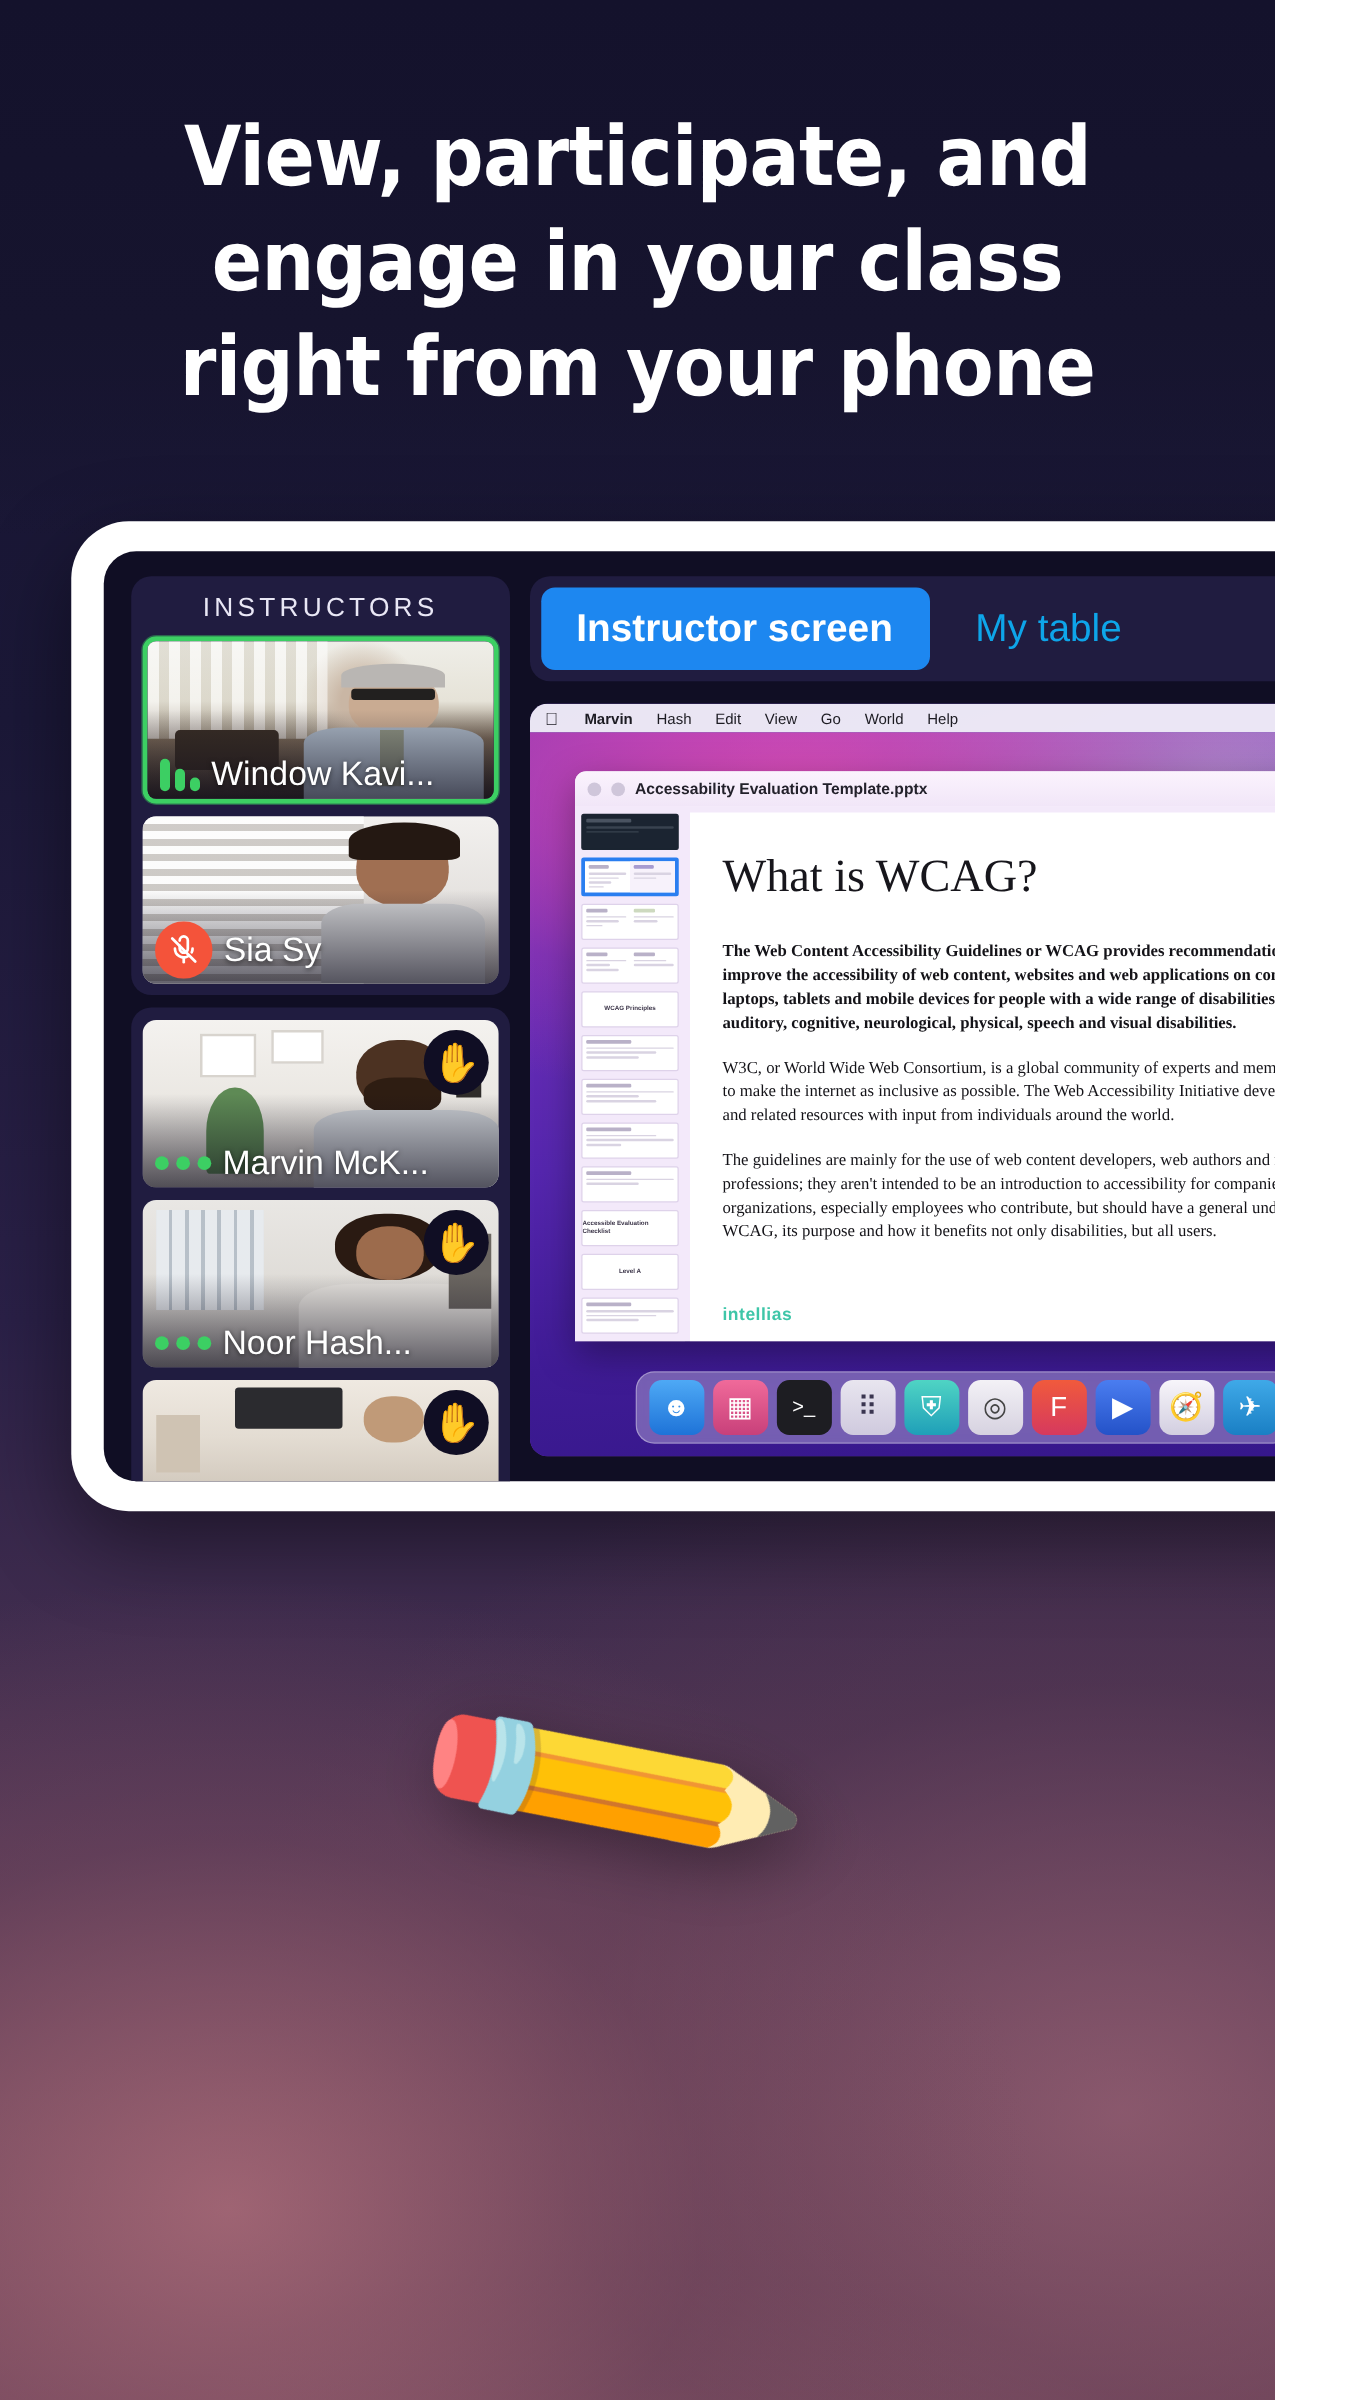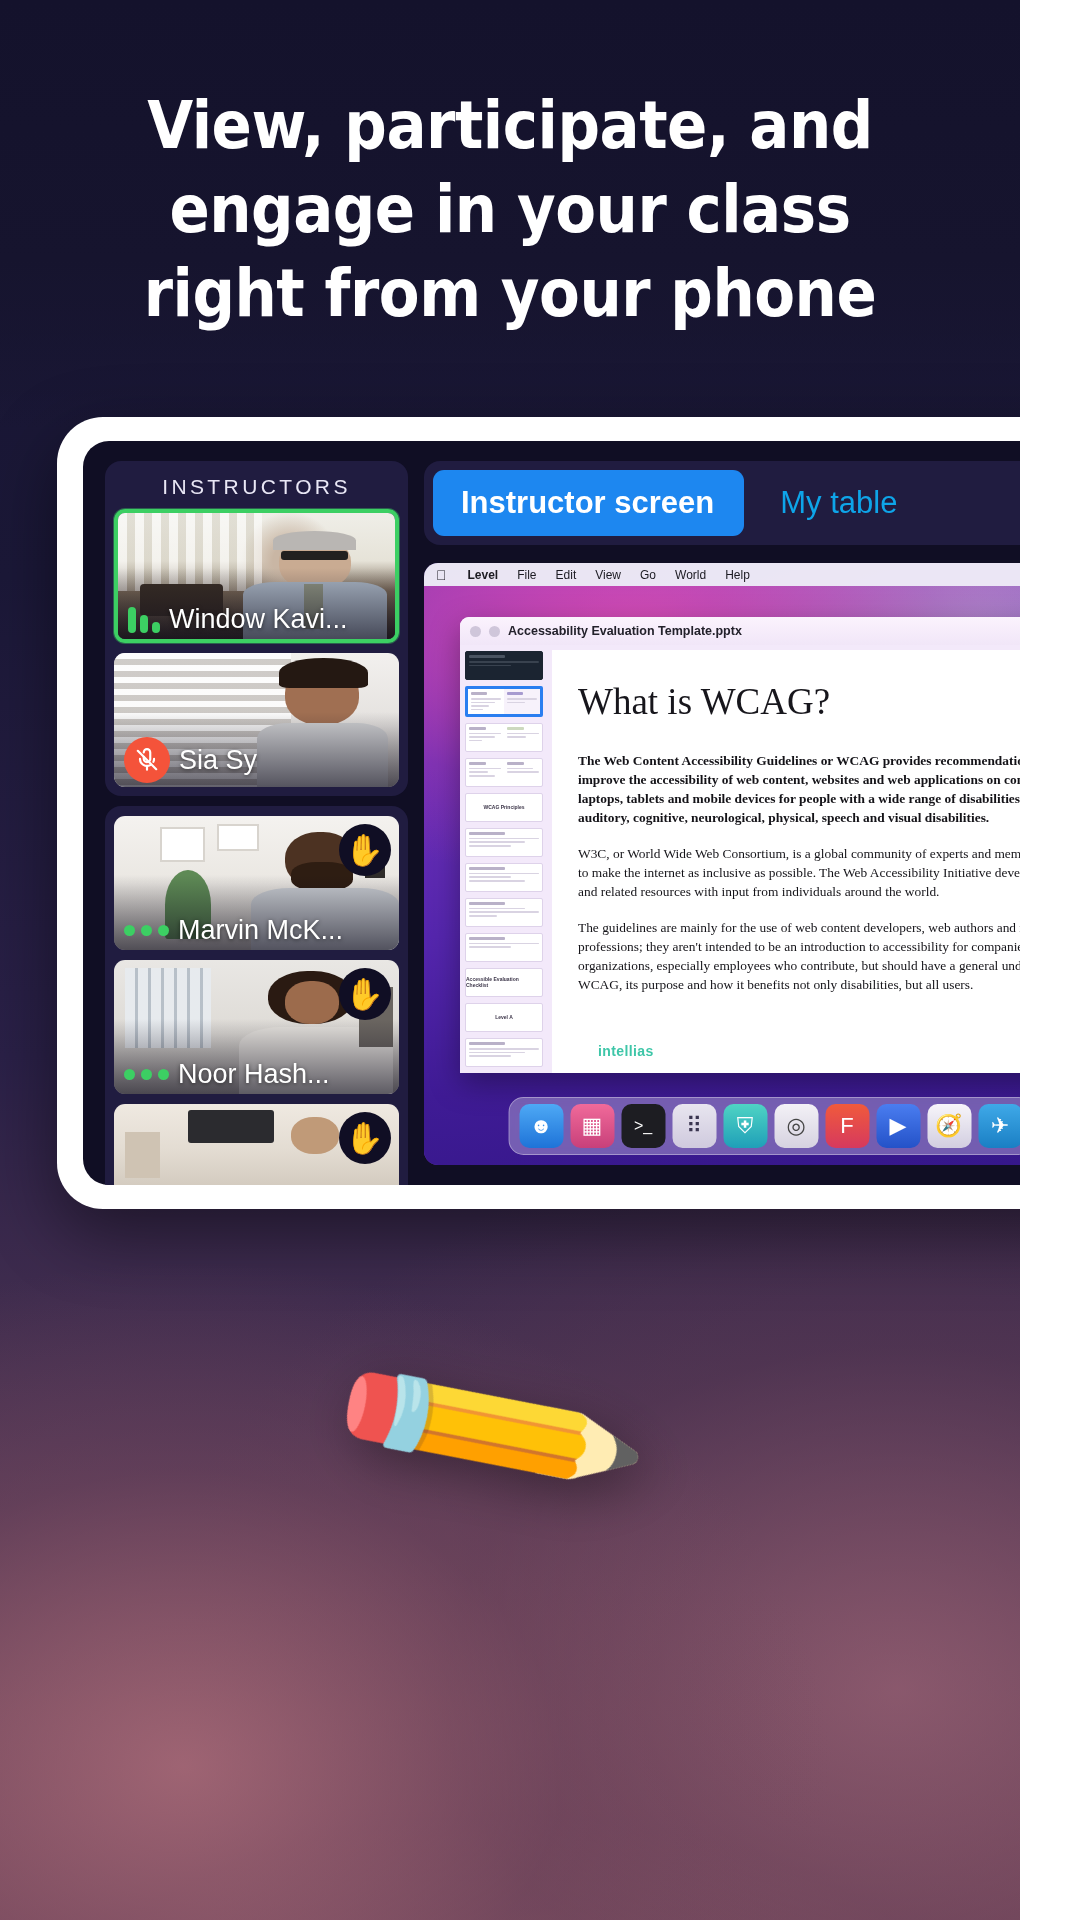--- a/index.html
+++ b/index.html
@@ -264,21 +264,21 @@
   .slide p {
     font-family: "Liberation Serif", serif;
     font-size: 13.4px;
     line-height: 1.42;
     color: #141318;
     margin-bottom: 17px;
   }
   .slide p.lead { font-weight: 700; }
   .slide .brand {
     position: absolute; left: 26px; bottom: 14px;
-    color: #3ec6a8; font-size: 14px; font-weight: 700; letter-spacing: 0.4px; margin-left: 20px;
+    color: #3ec6a8; font-size: 14px; font-weight: 700; letter-spacing: 0.4px;
   }
   
   .dock {
     position: absolute;
     left: 50%; transform: translateX(-50%);
     bottom: 10px;
     height: 58px;
     padding: 6px 10px;
     background: rgba(232,228,245,0.34);
     border: 1px solid rgba(255,255,255,0.35);
@@ -428,22 +428,22 @@
         <div id="tabbar">
           <div class="tab active">Instructor screen</div>
           <div class="tab">My table</div>
         </div>
 
         <div id="share">
           <div class="desk-gradient"></div>
 
           <div class="mac-menubar">
             <span class="apple"></span>
-            <span class="bold">Level</span>
-            <span>File</span>
+            <span class="bold">Marvin</span>
+            <span>Hash</span>
             <span>Edit</span>
             <span>View</span>
             <span>Go</span>
             <span>World</span>
             <span>Help</span>
           </div>
 
           <div class="pptx-window">
             <div class="pptx-title">
               <span class="dot"></span>

